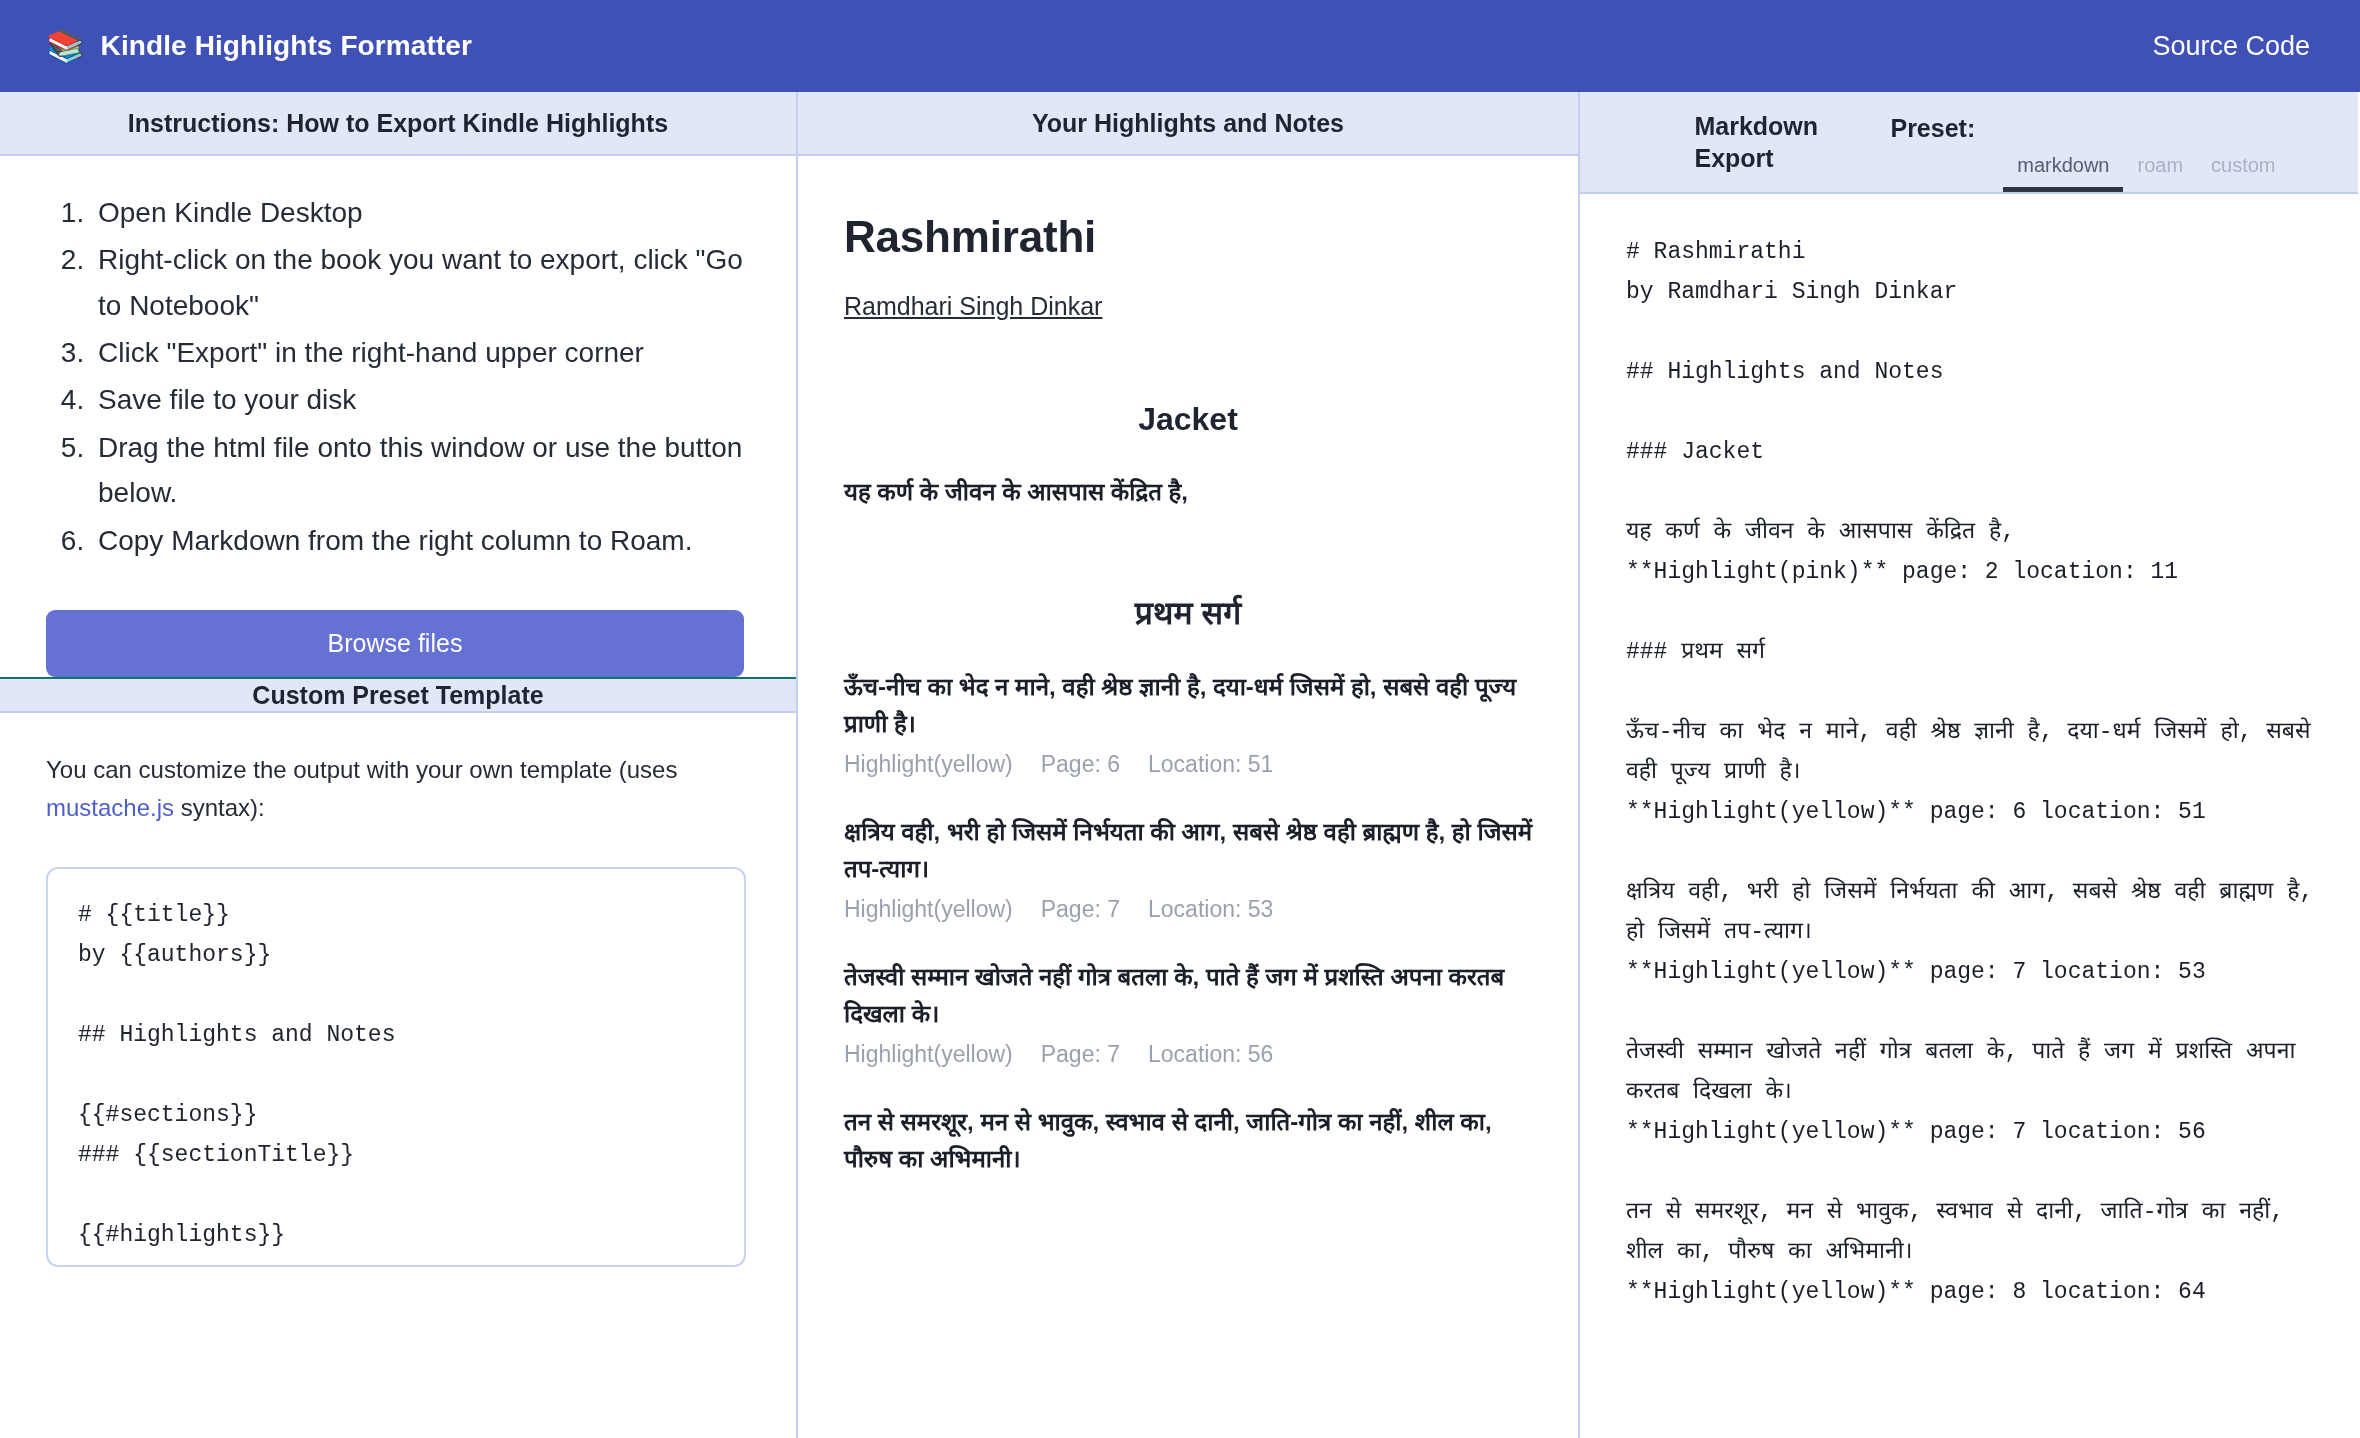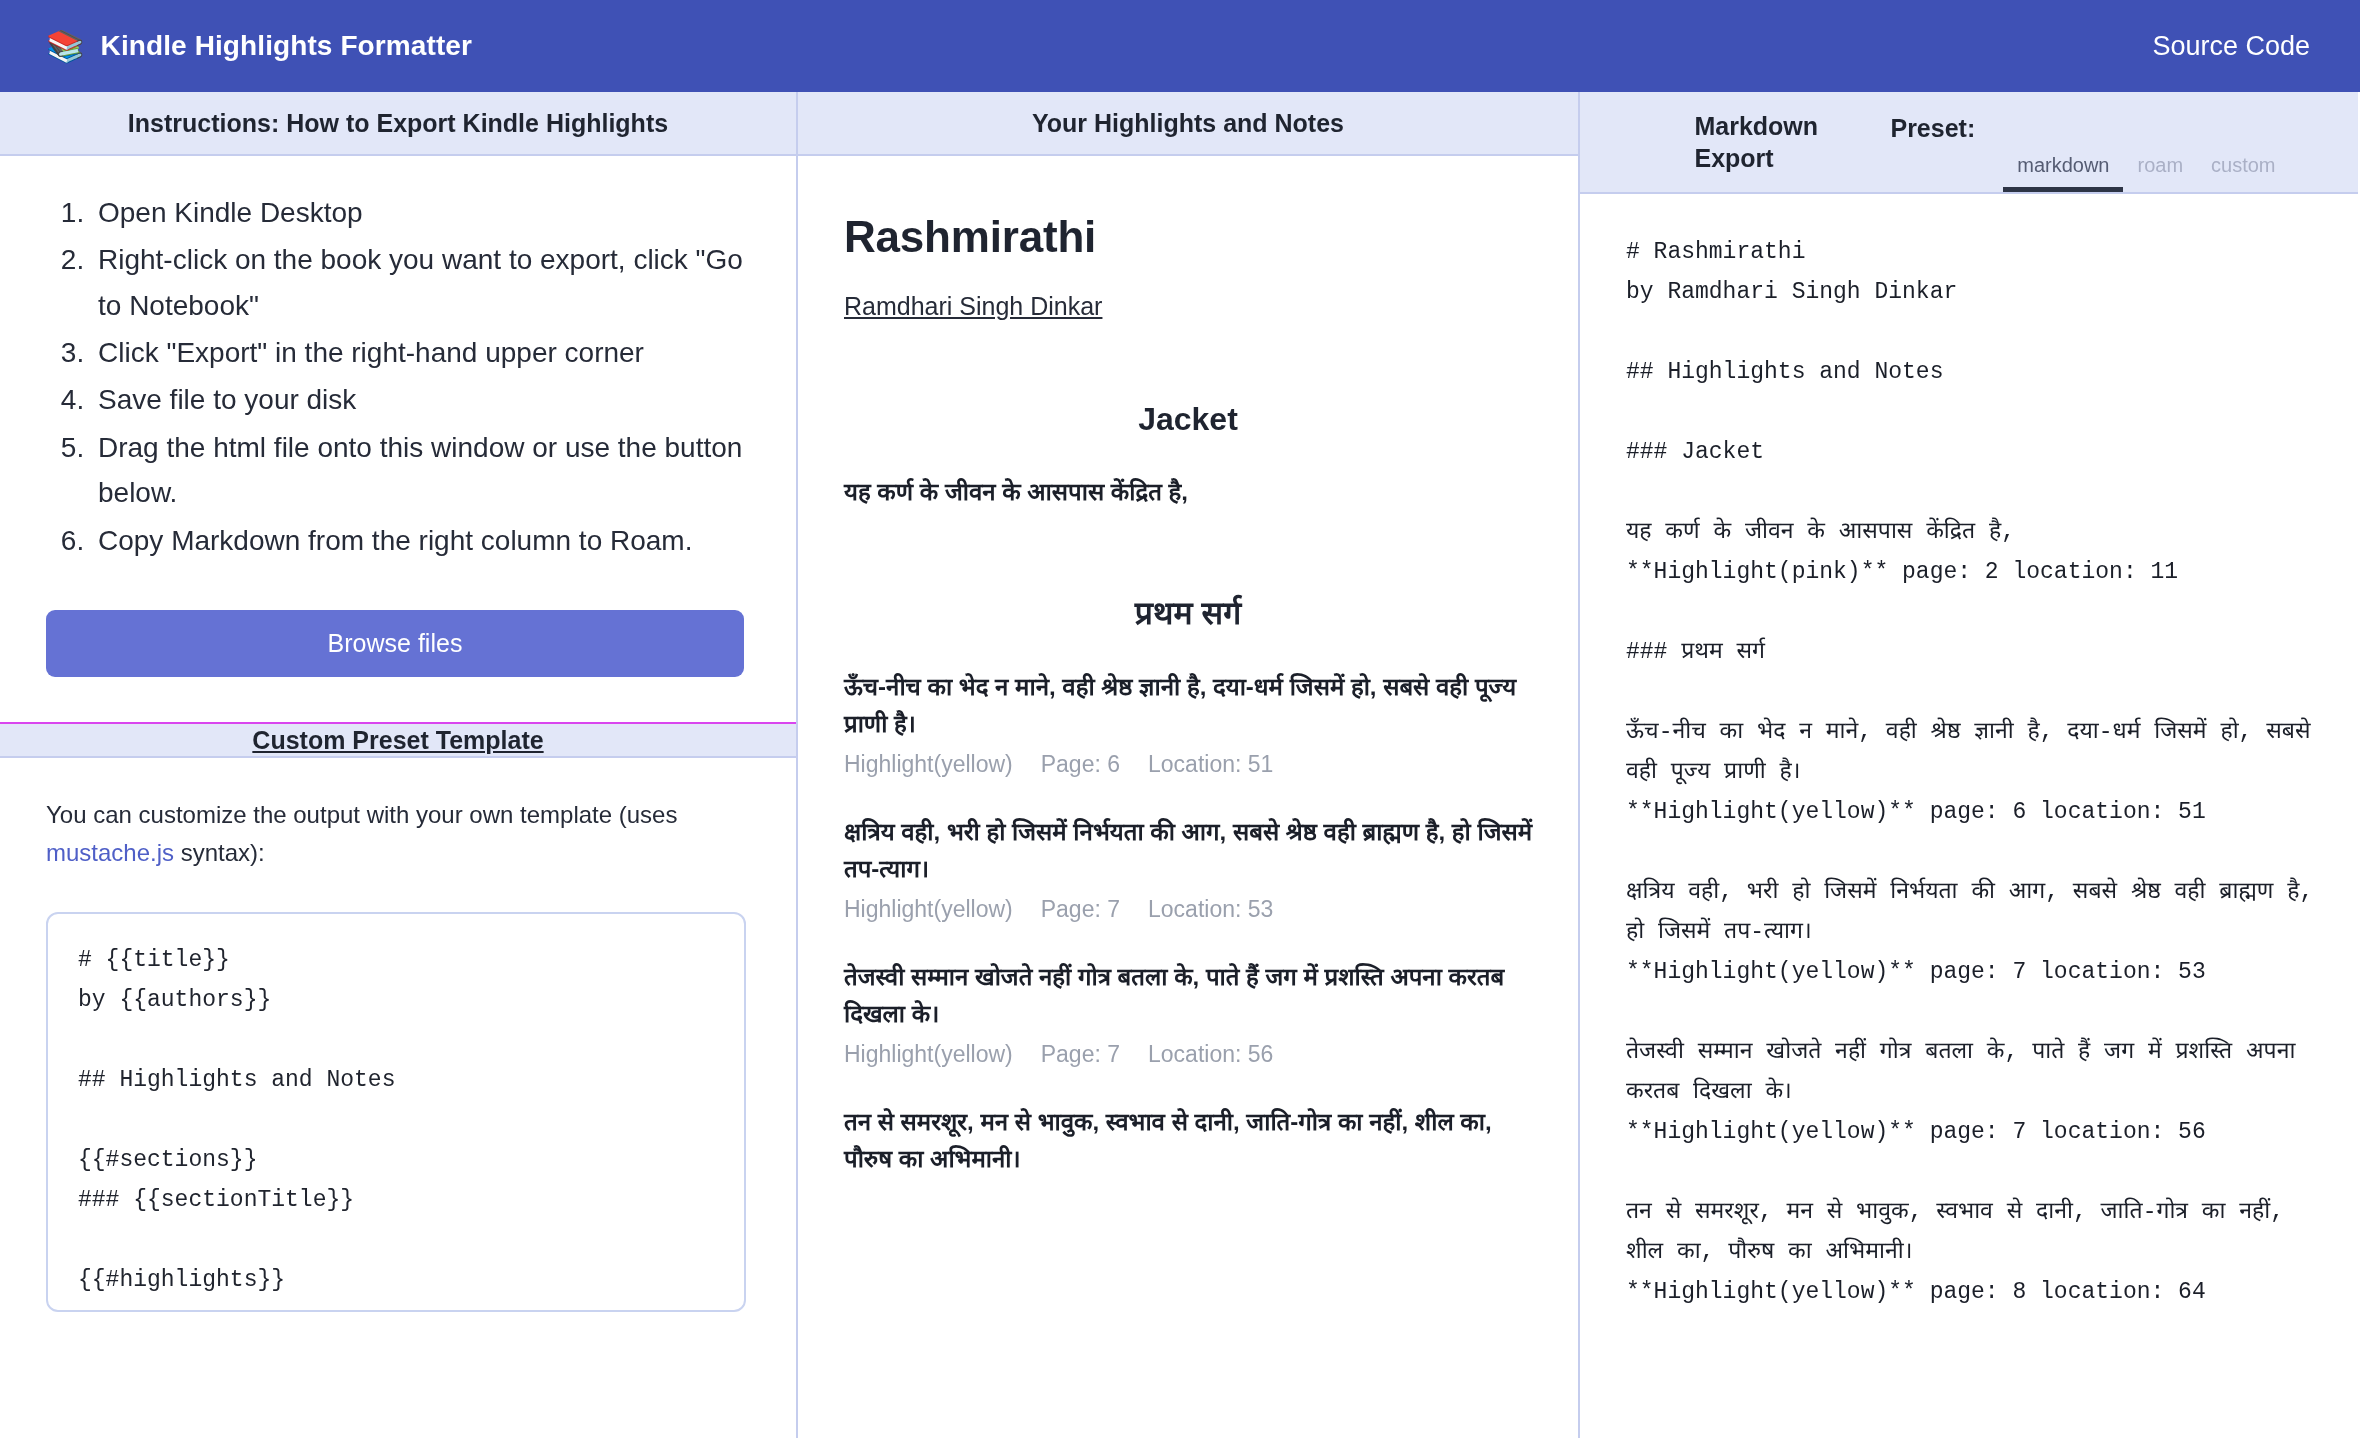--- a/index.html
+++ b/index.html
@@ -119,23 +119,21 @@
     background: #6572d4;
     border: none;
     border-radius: 9px;
     color: #ffffff;
     font-size: 25px;
     font-family: "Liberation Sans", sans-serif;
     cursor: pointer;
   }
 
   #head-custom {
-    margin-top: 45px;
-    border-top: 2px solid #d946ef;
-    text-decoration: underline;
+    border-top: 2px solid #0f766e;
   }
 
   .custom-intro {
     font-size: 24px;
     line-height: 1.58;
     margin: 38px 0 0 0;
     max-width: 660px;
     color: #262b38;
   }
   .custom-intro a { color: #4f5fc7; text-decoration: none; }

